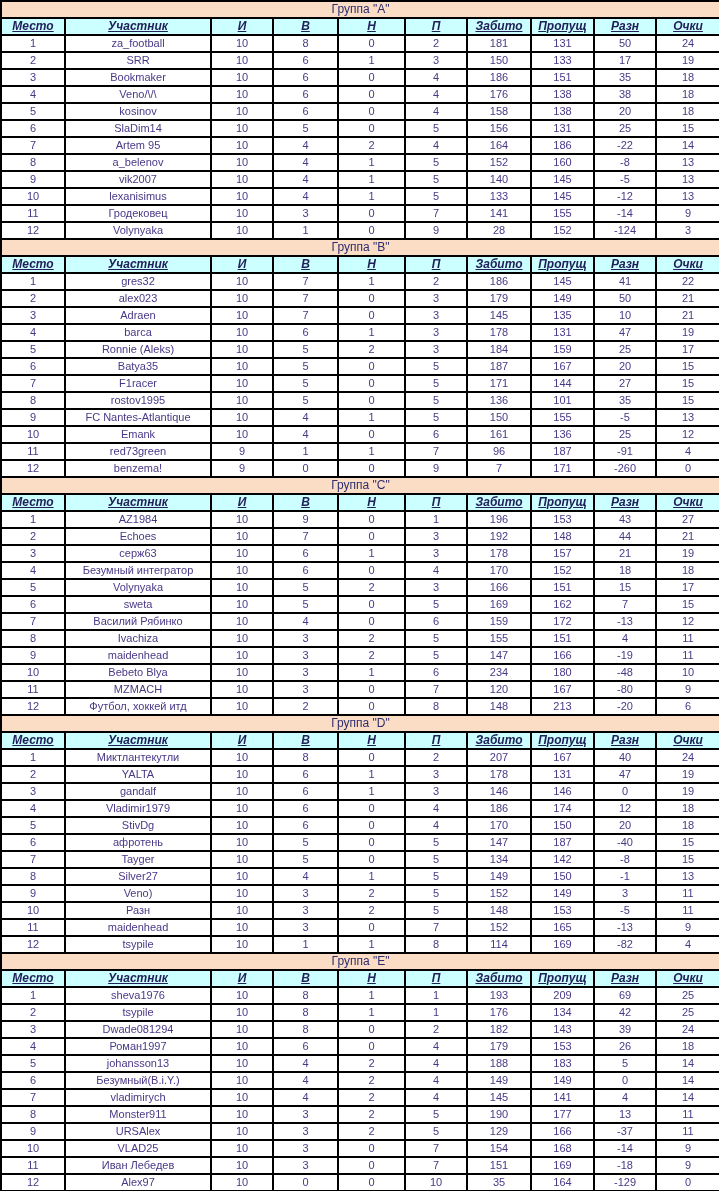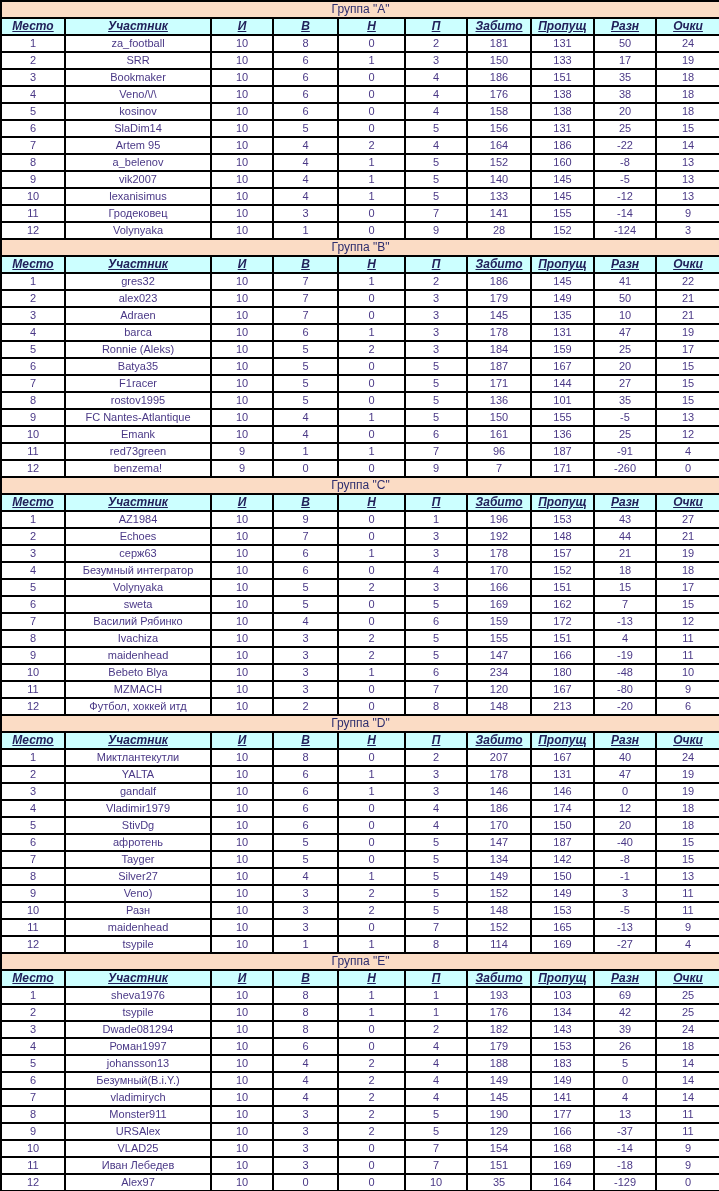--- a/index.html
+++ b/index.html
@@ -707,21 +707,21 @@
         </tr>
         <tr class="data-row">
           <td>12</td>
           <td>tsypile</td>
           <td>10</td>
           <td>1</td>
           <td>1</td>
           <td>8</td>
           <td>114</td>
           <td>169</td>
-          <td>-27</td>
+          <td>-82</td>
           <td>4</td>
         </tr>
       </tbody>
       <tbody>
         <tr class="title-row">
           <td colspan="10" class="title-cell">Группа "E"</td>
         </tr>
         <tr class="header-row">
           <th>Место</th>
           <th>Участник</th>
@@ -735,21 +735,21 @@
           <th>Очки</th>
         </tr>
         <tr class="data-row">
           <td>1</td>
           <td>sheva1976</td>
           <td>10</td>
           <td>8</td>
           <td>1</td>
           <td>1</td>
           <td>193</td>
-          <td>103</td>
+          <td>209</td>
           <td>69</td>
           <td>25</td>
         </tr>
         <tr class="data-row">
           <td>2</td>
           <td>tsypile</td>
           <td>10</td>
           <td>8</td>
           <td>1</td>
           <td>1</td>

